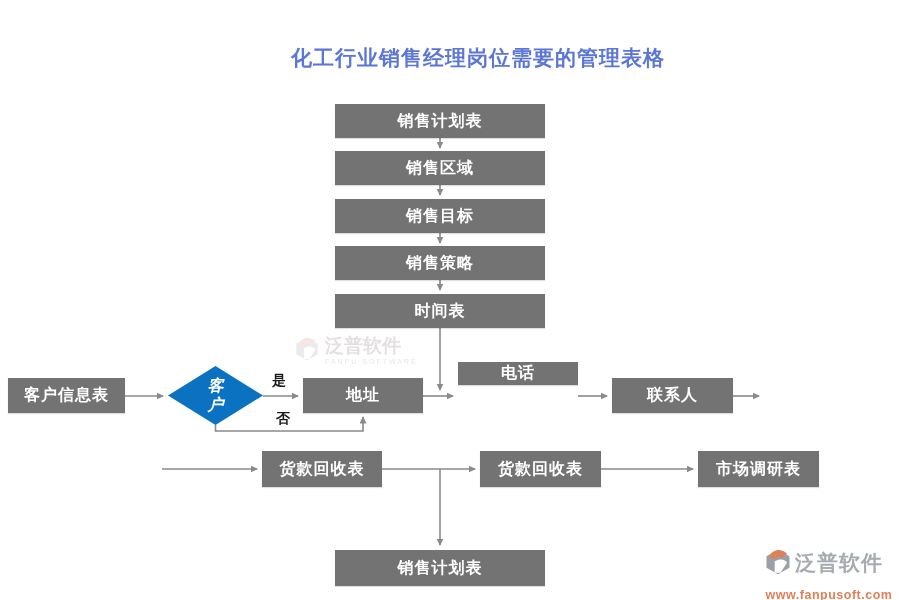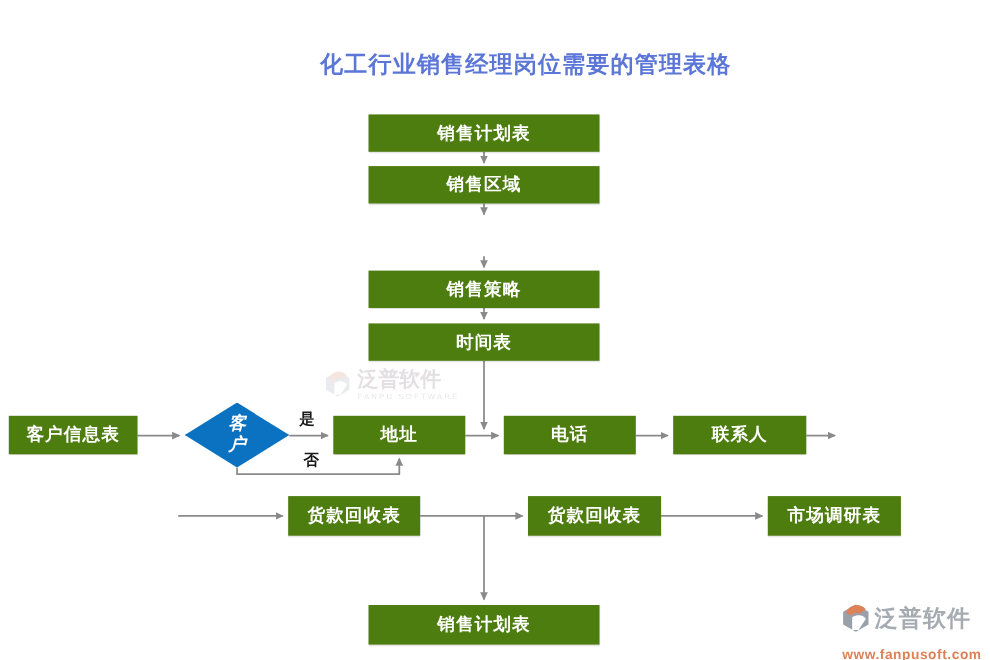--- a/index.html
+++ b/index.html
@@ -6,21 +6,21 @@
   .canvas{
     position:relative;width:900px;height:600px;background:#ffffff;overflow:hidden;
     font-family:"Liberation Sans","DejaVu Sans",sans-serif;
   }
   .title{
     position:absolute;left:0;top:44px;width:886px;text-align:center;
     font-size:21px;font-weight:700;color:#5b76d6;letter-spacing:1px;padding-left:35px;
   }
   .connectors{position:absolute;left:0;top:0;width:900px;height:600px;pointer-events:none;}
   .node{
-    position:absolute;background:#4d7c0f;color:#ffffff;font-weight:700;font-size:16px;
+    position:absolute;background:#737373;color:#ffffff;font-weight:700;font-size:16px;
     display:flex;align-items:center;justify-content:center;letter-spacing:1px;
     box-shadow:0 1px 1px rgba(0,0,0,0.12);
   }
   .diamond-wrap{position:absolute;left:168px;top:366px;width:95px;height:59px;}
   .diamond-shape{
     position:absolute;inset:0;background:#0b72c2;
     clip-path:polygon(50% 0,100% 50%,50% 100%,0 50%);
     box-shadow:0 1px 1px rgba(0,0,0,0.12);
   }
   .diamond-label{
@@ -80,37 +80,38 @@
       <path d="M13,16 C20,12 26,14 28,18 L20,30 13,30 Z" fill="#ffffff"></path>
     </svg>
     <div>
       <div class="wm-brand">泛普软件</div>
       <div class="wm-sub">FANPU SOFTWARE</div>
     </div>
   </div>
 
   <div class="node" style="left:335px;top:104px;width:210px;height:34px">销售计划表</div>
   <div class="node" style="left:335px;top:151px;width:210px;height:34px">销售区域</div>
+  <div class="node" style="left:335px;top:199px;width:210px;height:34px">销售目标</div>
   <div class="node" style="left:335px;top:246px;width:210px;height:34px">销售策略</div>
   <div class="node" style="left:335px;top:294px;width:210px;height:34px">时间表</div>
 
   <div class="node" style="left:8px;top:378px;width:117px;height:35px">客户信息表</div>
 
   <div class="diamond-wrap">
     <div class="diamond-shape"></div>
     <div class="diamond-label">
       <span>客户</span>
     </div>
   </div>
 
   <div class="edge-label" style="left:272px;top:372px">是</div>
   <div class="edge-label" style="left:276px;top:410px">否</div>
 
   <div class="node" style="left:303px;top:378px;width:120px;height:35px">地址</div>
-  <div class="node" style="left:458px;top:378px;width:120px;height:35px">电话</div>
+  <div class="node" style="left:458px;top:362px;width:120px;height:23px">电话</div>
   <div class="node" style="left:612px;top:378px;width:121px;height:35px">联系人</div>
 
   <div class="node" style="left:262px;top:451px;width:120px;height:36px">货款回收表</div>
   <div class="node" style="left:480px;top:451px;width:121px;height:36px">货款回收表</div>
   <div class="node" style="left:698px;top:451px;width:121px;height:36px">市场调研表</div>
 
   <div class="node" style="left:335px;top:550px;width:210px;height:36px">销售计划表</div>
 
   <div class="wm-corner">
     <div class="wm-corner-row">

